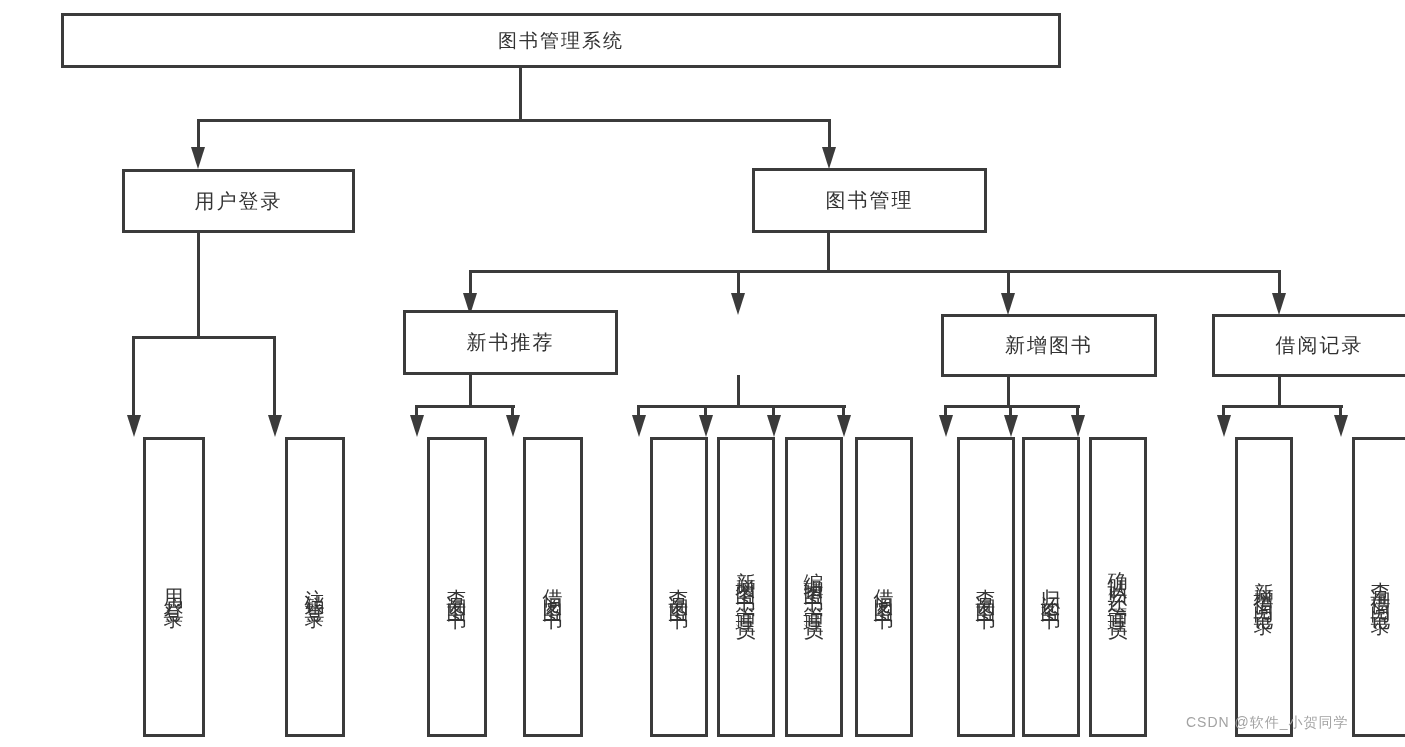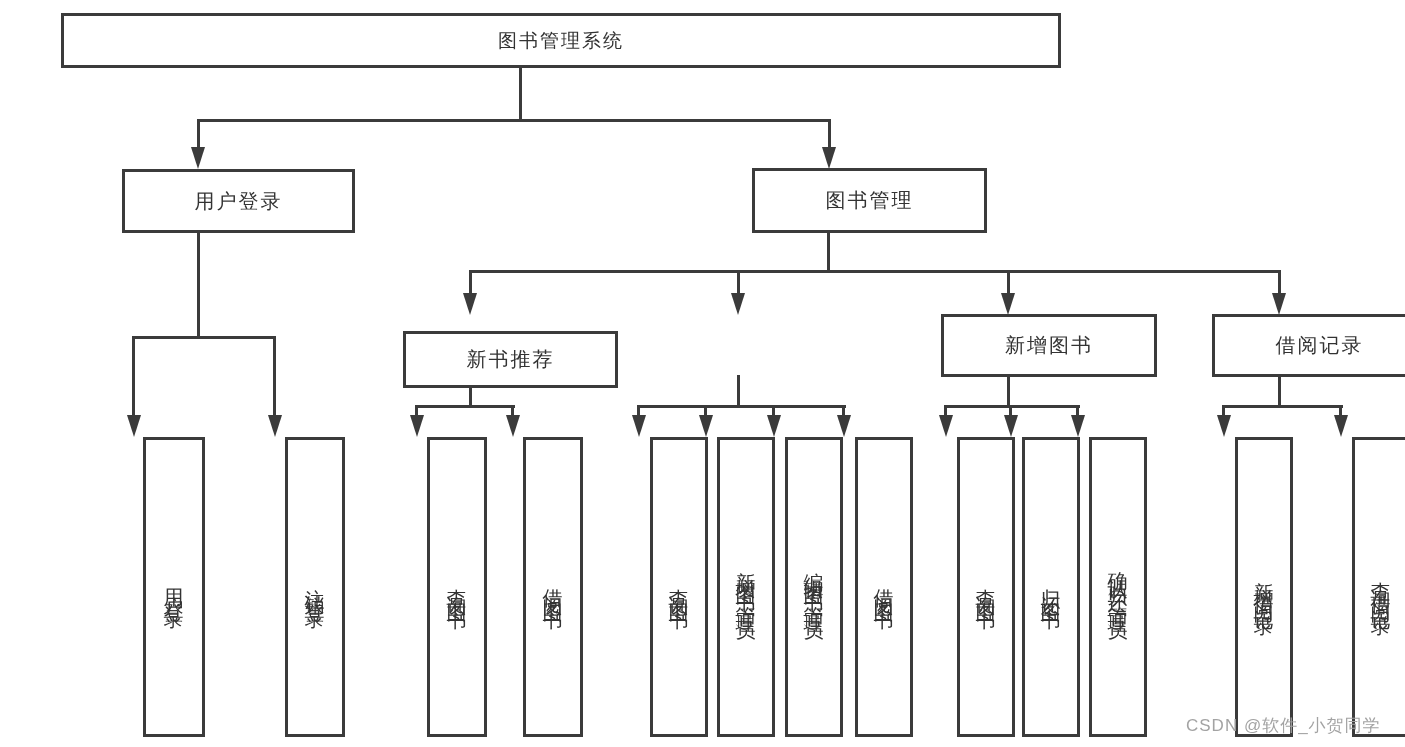--- a/index.html
+++ b/index.html
@@ -24,34 +24,34 @@
   .hline,.vline{position:absolute;background:var(--line);z-index:1;}
   .hline{height:3px;}
   .vline{width:3px;}
   .arrow{
     position:absolute;width:0;height:0;z-index:1;
     border-left:7px solid transparent;border-right:7px solid transparent;
     border-top:22px solid var(--line);
   }
   .watermark{
     position:absolute;left:1186px;top:714px;z-index:5;
-    color:var(--wm);font-size:17px;letter-spacing:1px;white-space:nowrap;
+    color:var(--wm);font-size:14px;letter-spacing:1px;white-space:nowrap;
   }
 </style>
 </head>
 <body>
 
 <div id="canvas">
 
   <div class="node root-node" style="left:21px;top:13px;width:1000px;height:55px;">图书管理系统</div>
 
   <div class="node" style="left:82px;top:169px;width:233px;height:64px;">用户登录</div>
   <div class="node" style="left:712px;top:168px;width:235px;height:65px;">图书管理</div>
 
-  <div class="node" style="left:363px;top:331px;width:215px;height:57px;">新书推荐</div>
+  <div class="node" style="left:363px;top:310px;width:215px;height:65px;">新书推荐</div>
   <div class="node" style="left:901px;top:314px;width:216px;height:63px;">新增图书</div>
   <div class="node" style="left:1172px;top:314px;width:215px;height:63px;text-align:right;">借阅记录</div>
 
   <div class="node v" style="left:103px;top:437px;width:62px;height:300px;">用户登录</div>
   <div class="node v" style="left:245px;top:437px;width:60px;height:300px;">注销登录</div>
 
   <div class="node v" style="left:387px;top:437px;width:60px;height:300px;">查询图书</div>
   <div class="node v" style="left:483px;top:437px;width:60px;height:300px;">借阅图书</div>
 
   <div class="node v" style="left:610px;top:437px;width:58px;height:300px;">查询图书</div>

